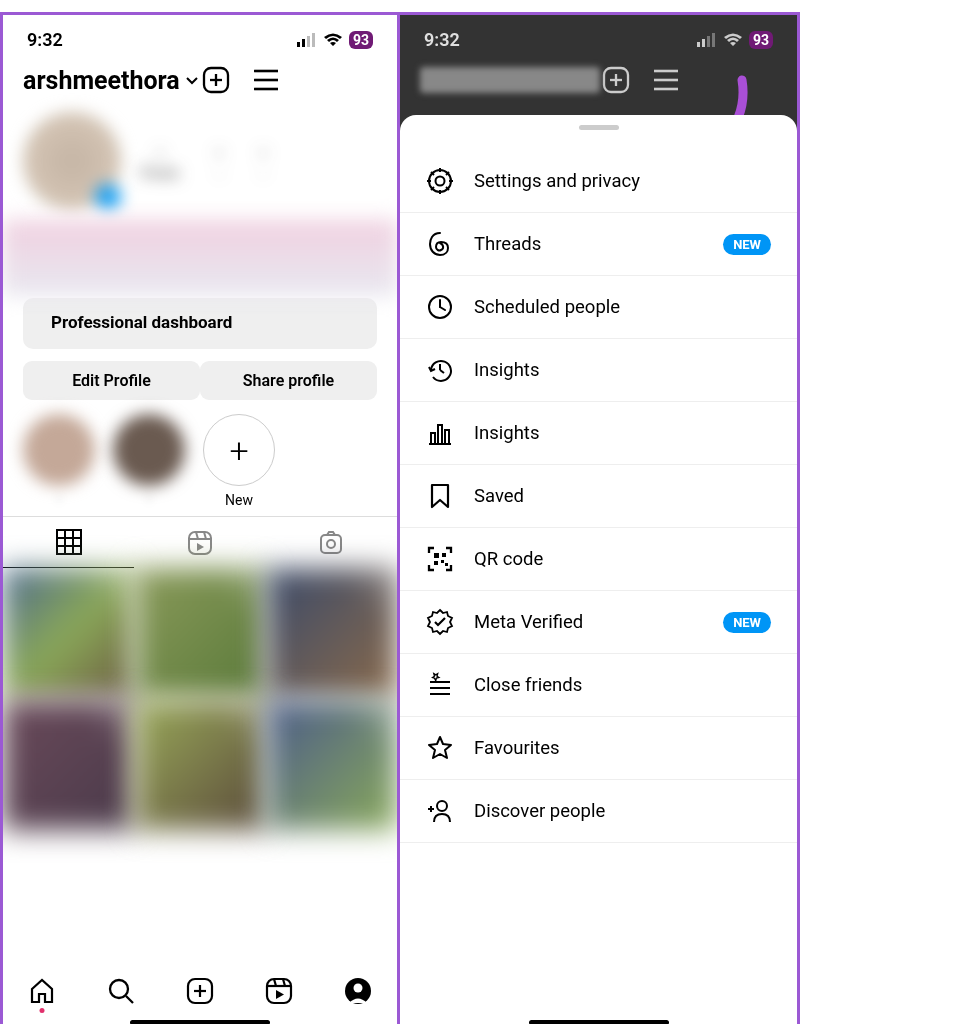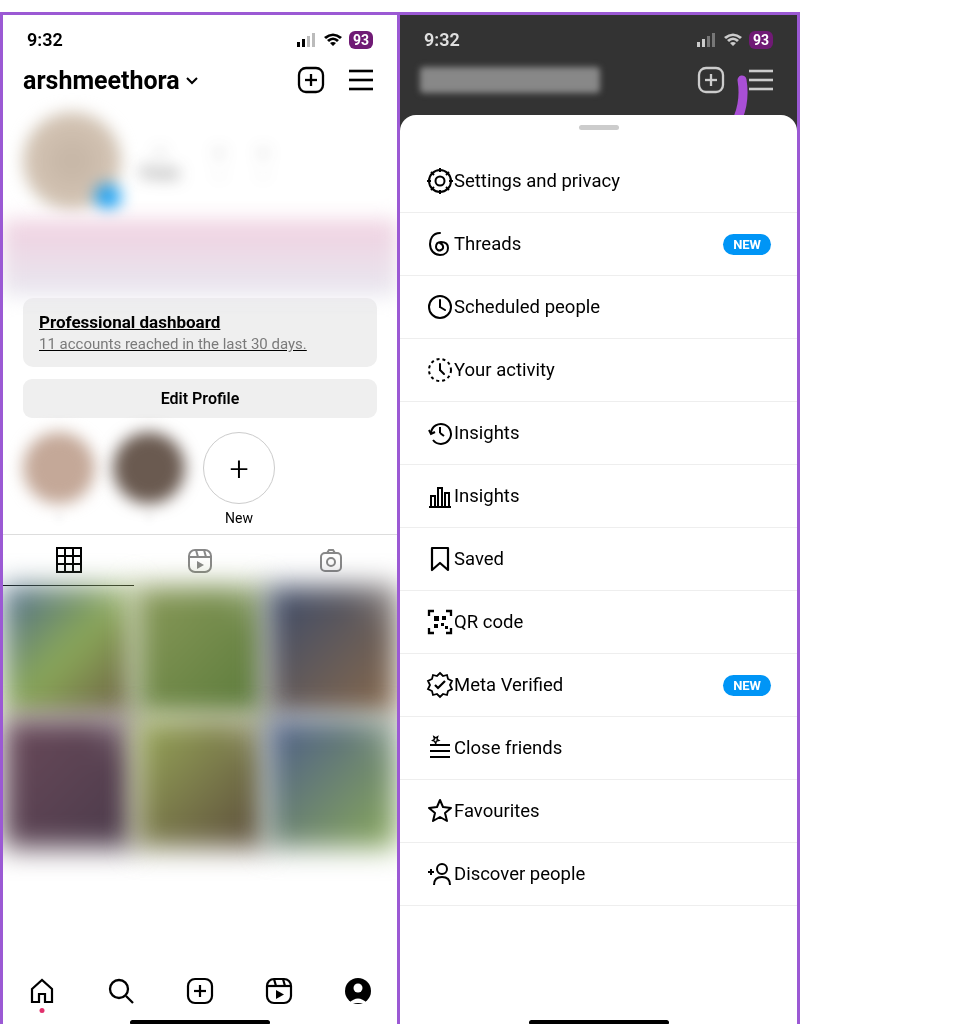--- a/index.html
+++ b/index.html
@@ -4,36 +4,36 @@
 <style>
 * { margin:0; padding:0; box-sizing:border-box; font-family:-apple-system,BlinkMacSystemFont,"Segoe UI",Roboto,sans-serif; }
 body { background:#fff; width:961px; height:1024px; display:flex; }
 .phone { position:relative; width:400px; height:1024px; border:3px solid #9b59d4; background:#fff; overflow:hidden;margin-top:12px; }
 .phone2 { border-left:none; }
 
 .status-bar { display:flex; justify-content:space-between; align-items:center; padding:14px 24px 8px; font-size:18px; font-weight:600; }
 .status-icons { display:flex; gap:6px; align-items:center; }
 .batt-badge { background:#701a75; color:#fff; border-radius:6px; padding:1px 4px; font-size:14px; font-weight:700; }
 
-.header { display:flex; justify-content:space-between; align-items:center; padding:6px 20px 12px; }
+.header { display:flex; justify-content:flex-start; align-items:center; padding:6px 20px 12px; }
 .username { font-size:25px; font-weight:700; display:flex; align-items:center; gap:4px; }
 .header-right { display:flex; gap:18px; align-items:center; }
 .icon-btn { width:32px; height:32px; display:flex; align-items:center; justify-content:center; }
 
 .profile-row { display:flex; align-items:center; padding:4px 20px 10px; gap:20px; }
 .avatar { width:98px; height:98px; border-radius:50%; background:radial-gradient(circle,#c8b8a8 20%,#d4c4b4 60%,#bba 100%); filter:blur(8px); position:relative; }
 .avatar::after { content:''; position:absolute; bottom:0; right:0; width:26px; height:26px; background:#1da1f2; border-radius:50%; }
 .stats { display:flex; gap:36px; flex:1; filter:blur(8px); }
 .stat { text-align:center; }
 .stat-num { font-size:20px; font-weight:700; color:#333; }
 .stat-lbl { font-size:15px; color:#333; }
 
 .bio { padding:0 20px 14px; filter:blur(10px); height:76px; background:linear-gradient(#f0d0e0,#e8e8f0); }
 
-.dash-card { margin:2px 20px 12px; background:#efefef; border-radius:10px; padding:14px 16px;text-decoration:underline; }
+.dash-card { margin:2px 20px 12px; background:#efefef; border-radius:10px; padding:14px 28px; }
 .dash-title { font-size:17px; font-weight:700; margin-bottom:3px; }
 .dash-sub { font-size:15px; color:#7a7a7a; }
 
 .btn-row { display:flex; gap:0; padding:0 20px 14px; }
 .pill-btn { flex:1; background:#efefef; border:none; border-radius:9px; padding:10px 0; font-size:16px; font-weight:600; }
 
 .highlights { display:flex; gap:18px; padding:0 20px 8px; }
 .hl { text-align:center; }
 .hl-circ { width:72px; height:72px; border-radius:50%; background:#c4a898; filter:blur(8px); margin-bottom:6px; }
 .hl-add { width:72px; height:72px; border-radius:50%; border:1.5px solid #ccc; display:flex; align-items:center; justify-content:center; font-size:34px; font-weight:300; margin-bottom:6px; }
@@ -51,21 +51,21 @@
 .nav-item { position:relative; width:28px; height:28px; display:flex; align-items:center; justify-content:center; }
 .dot { position:absolute; bottom:-8px; left:50%; transform:translateX(-50%); width:5px; height:5px; background:#e1306c; border-radius:50%; }
 .home-ind { position:absolute; bottom:8px; left:50%; transform:translateX(-50%); width:140px; height:5px; background:#000; border-radius:3px; }
 
 
 .overlay-bg { position:absolute; inset:0; background:#333; }
 .overlay-bg .status-bar,.overlay-bg .header { color:#e0e0e0; }
 .overlay-bg .username { background:#888; color:transparent; border-radius:4px; width:180px; height:26px; filter:blur(3px); }
 .sheet { position:absolute; top:100px; left:0; right:0; bottom:0; background:#fff; border-radius:16px 16px 0 0; padding-top:10px; }
 .grab { width:40px; height:5px; background:#ccc; border-radius:3px; margin:0 auto 20px; }
-.menu-item { display:flex; align-items:center; padding:17px 26px; border-bottom:0.5px solid #eee; font-size:18.5px; }
+.menu-item { display:flex; align-items:center; gap:20px; padding:17px 26px; border-bottom:0.5px solid #eee; font-size:18.5px; }
 .menu-item:first-of-type { border-top:none; }
 .menu-icon { width:28px; height:28px; display:flex; align-items:center; justify-content:center; flex-shrink:0; }
 .badge-new { background:#0095f6; color:#fff; font-size:13px; font-weight:700; padding:3px 10px; border-radius:12px; margin-left:auto; }
 .arrow { position:absolute; top:60px; right:35px; pointer-events:none; }
 
 svg { display:block; }
 </style>
 </head>
 <body>
 
@@ -126,25 +126,25 @@
           <div class="stat-num">-</div>
           <div class="stat-lbl">-</div>
         </div>
     </div>
   </div>
 
   <div class="bio"></div>
 
   <div class="dash-card">
     <div class="dash-title">Professional dashboard</div>
-    <div class="dash-sub">11 accounts reached in the last 30 days.</div>
   </div>
 
   <div class="btn-row">
     <button class="pill-btn">Edit Profile</button>
+    <button class="pill-btn">Share profile</button>
   </div>
 
   <div class="highlights">
     <div class="hl">
         <div class="hl-circ"></div>
         <div class="hl-lbl" style="filter:blur(4px)">·</div>
       </div>
     <div class="hl">
         <div class="hl-circ" style="background:#6a5a50"></div>
         <div class="hl-lbl" style="filter:blur(4px)">·</div>
@@ -312,30 +312,20 @@
               <circle cx="14" cy="14" r="11" stroke="#000" stroke-width="2" fill="none"></circle>
               <line x1="14" y1="7" x2="14" y2="14" stroke="#000" stroke-width="2" stroke-linecap="round"></line>
               <line x1="14" y1="14" x2="19" y2="17" stroke="#000" stroke-width="2" stroke-linecap="round"></line>
             </svg>
           </span>
           <span>Scheduled people</span>
         </div>
         <div class="menu-item">
           <span class="menu-icon">
             <svg width="28" height="28" viewBox="0 0 28 28">
-              <circle cx="14" cy="14" r="11" stroke="#000" stroke-width="2" fill="none" stroke-dasharray="3 3"></circle>
-              <line x1="14" y1="8" x2="14" y2="14" stroke="#000" stroke-width="2" stroke-linecap="round"></line>
-              <line x1="14" y1="14" x2="18" y2="18" stroke="#000" stroke-width="2" stroke-linecap="round"></line>
-            </svg>
-          </span>
-          <span>Your activity</span>
-        </div>
-        <div class="menu-item">
-          <span class="menu-icon">
-            <svg width="28" height="28" viewBox="0 0 28 28">
               <path d="M5 14 A10 10 0 1 1 7 21" stroke="#000" stroke-width="2" fill="none"></path>
               <path d="M3 11 L5 15 L9 13" stroke="#000" stroke-width="2" fill="none"></path>
               <line x1="14" y1="8" x2="14" y2="14" stroke="#000" stroke-width="2"></line>
               <line x1="14" y1="14" x2="18" y2="17" stroke="#000" stroke-width="2"></line>
             </svg>
           </span>
           <span>Insights</span>
         </div>
         <div class="menu-item">
           <span class="menu-icon">

